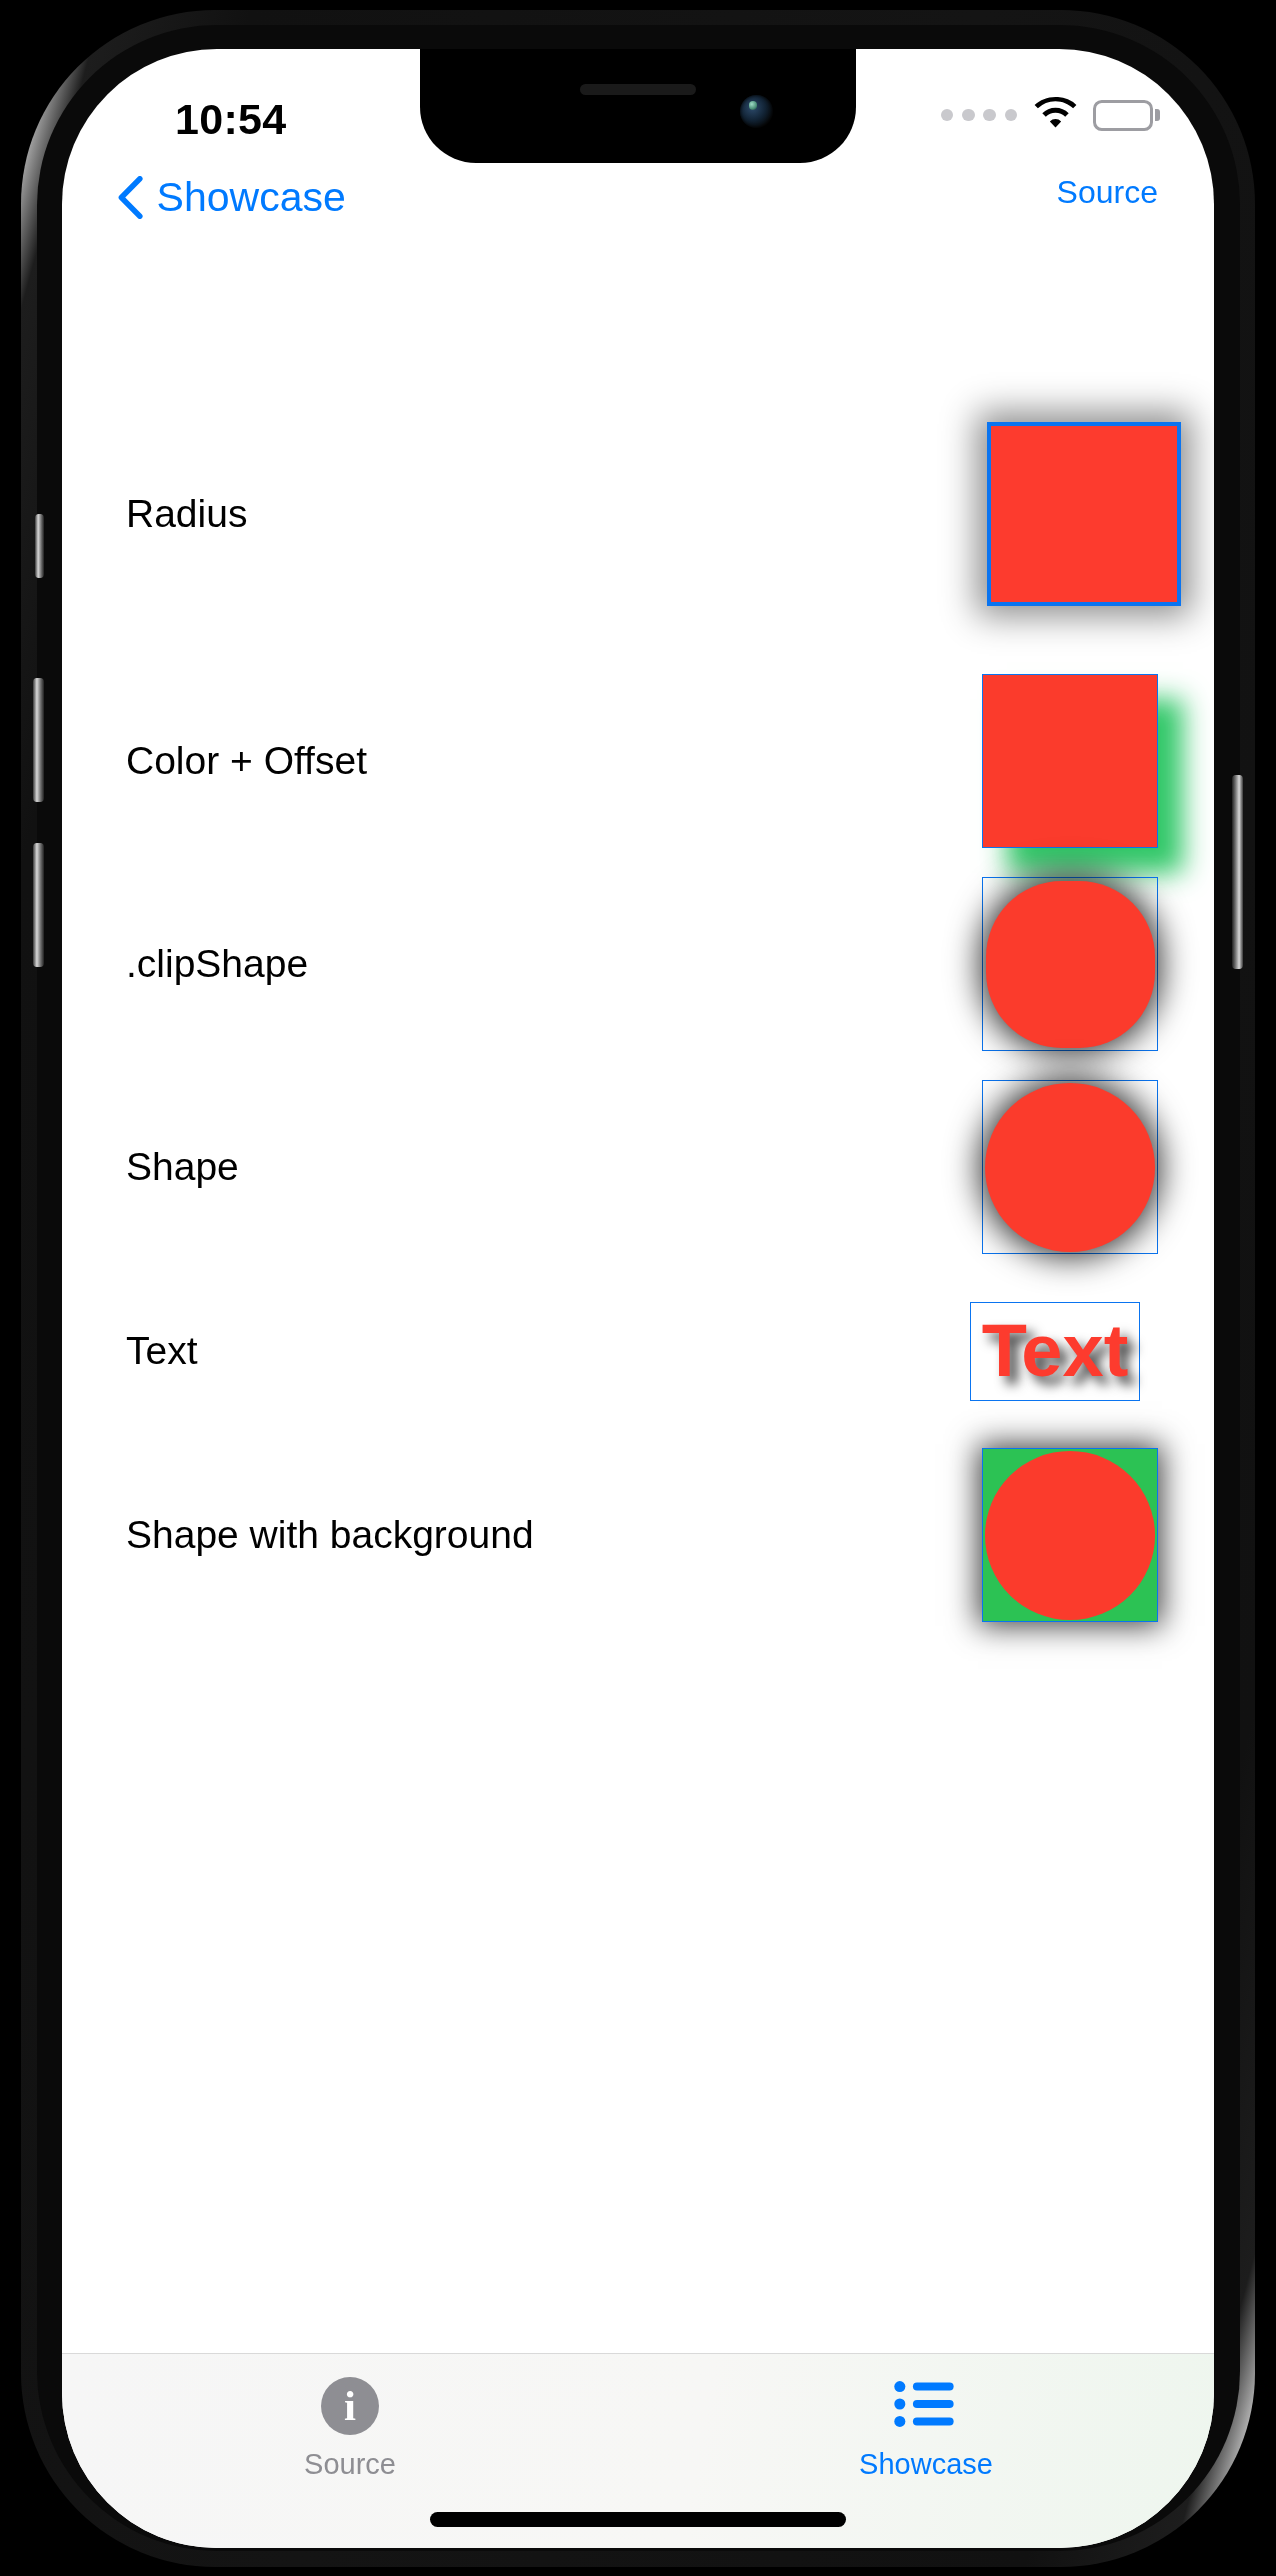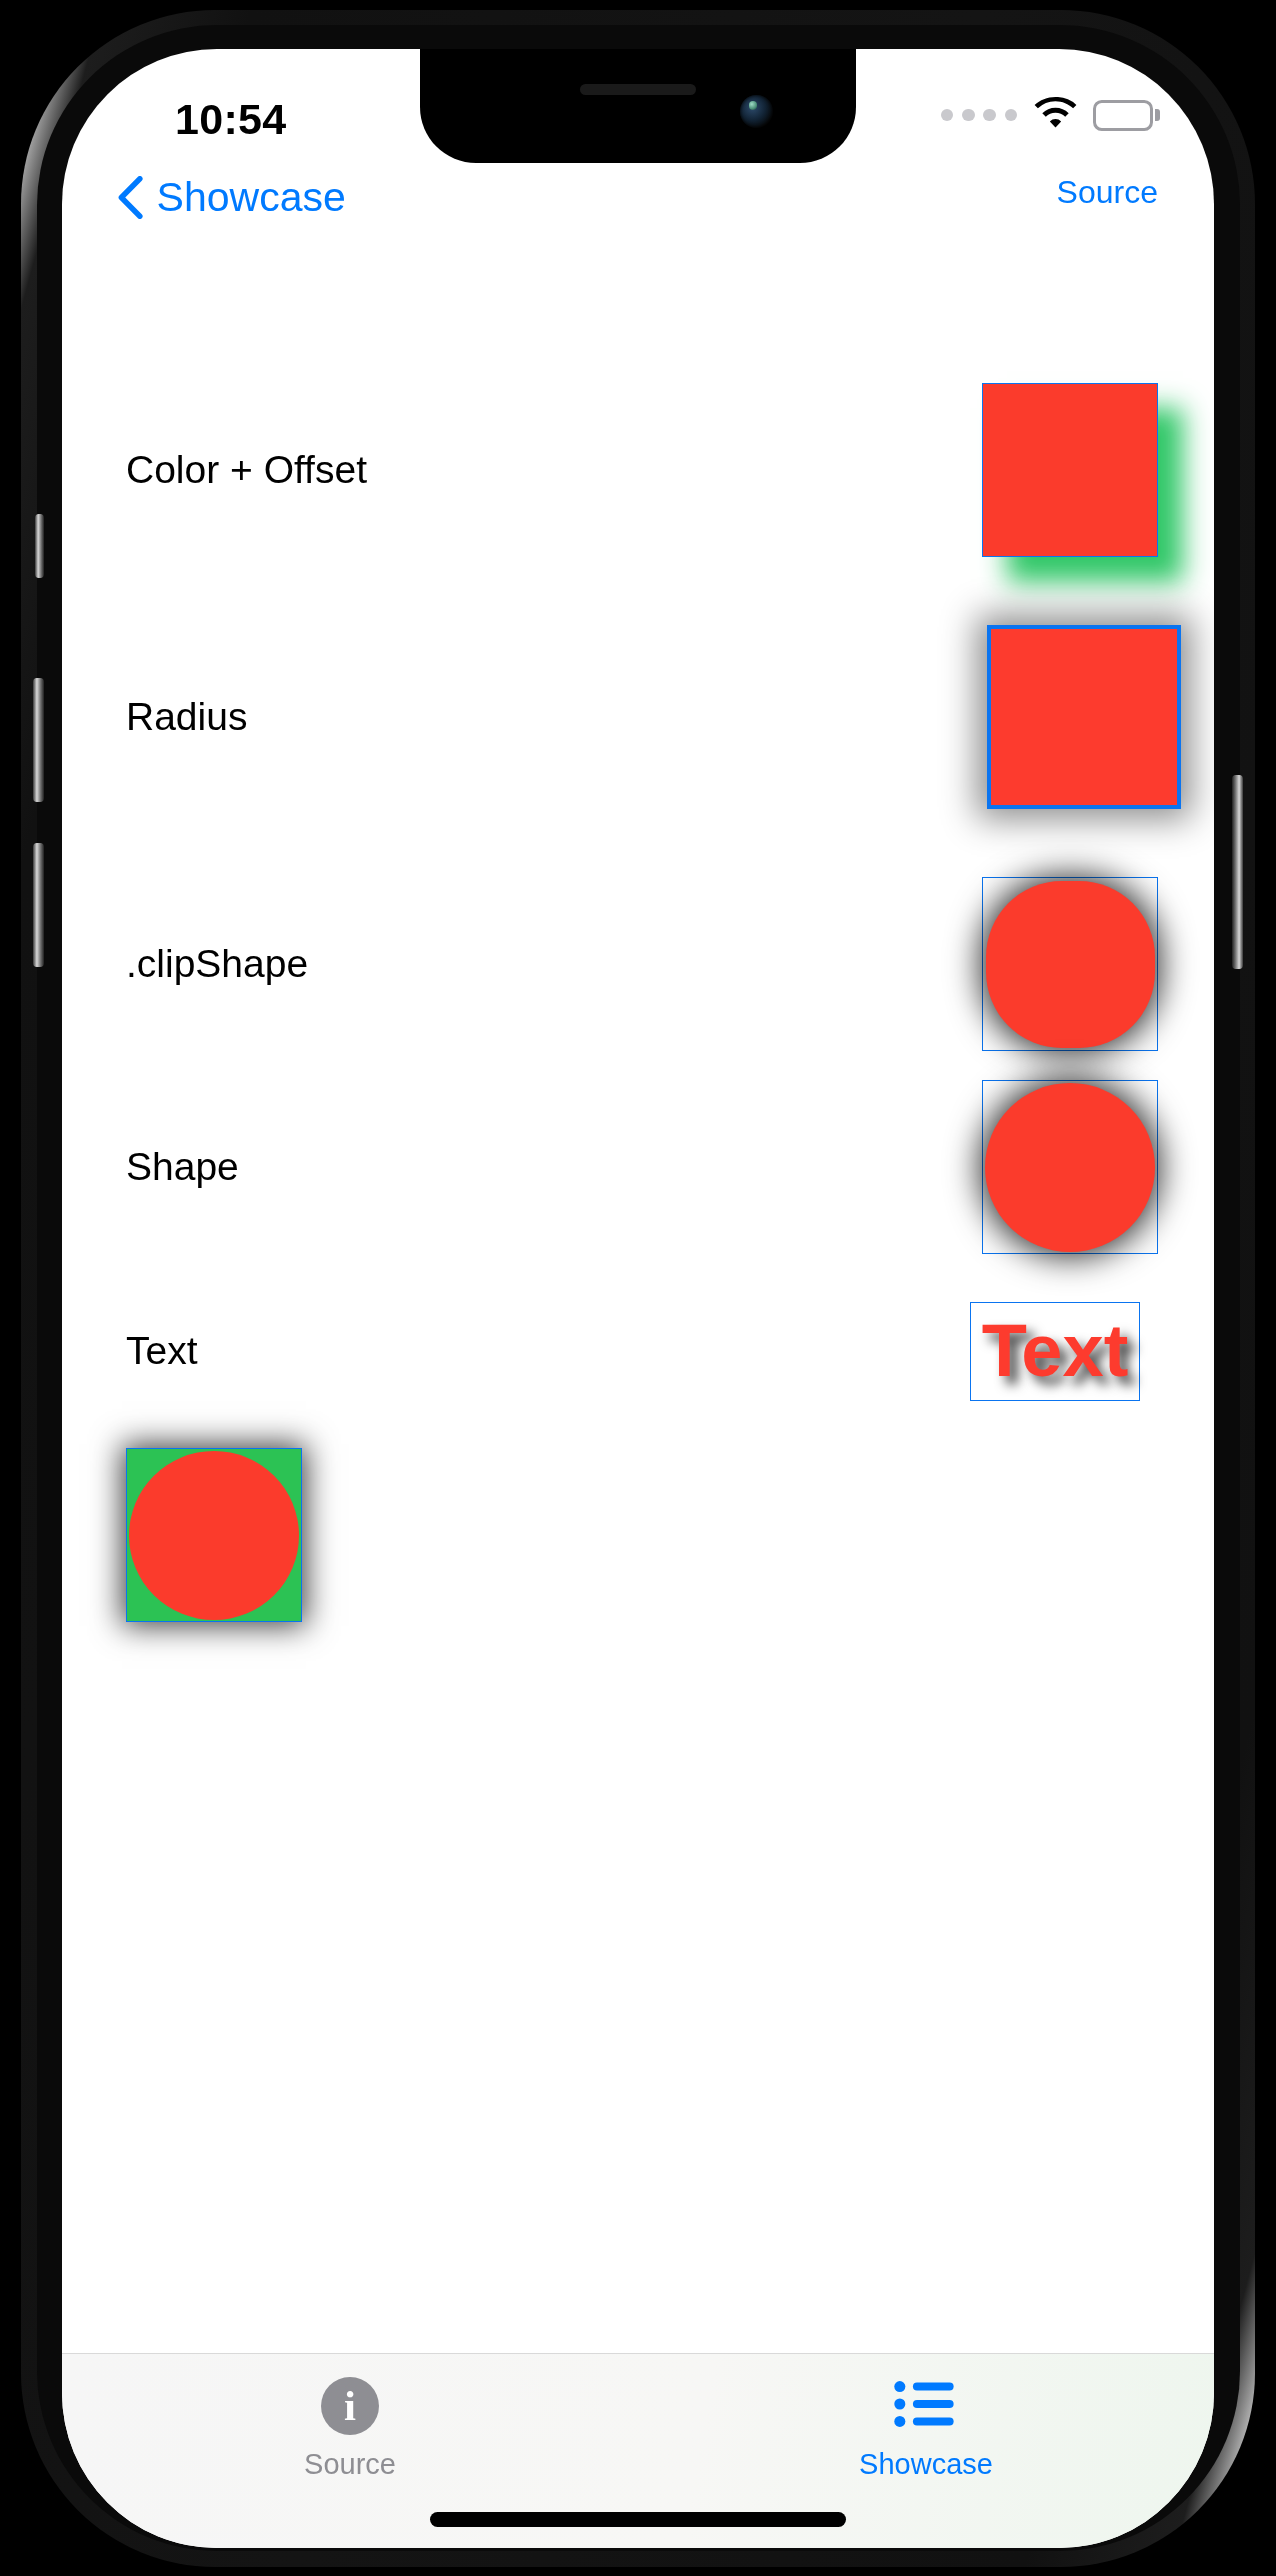--- a/index.html
+++ b/index.html
@@ -374,38 +374,38 @@
             <path d="M10.5 1 1.6 10l8.9 9" fill="none" stroke="#007aff" stroke-width="2.6" stroke-linecap="round" stroke-linejoin="round"></path>
           </svg>
           <span>Showcase</span>
         </div>
         <div class="nav-source">Source</div>
       </div>
 
 
       <div class="list">
 
+        <div class="row" style="height:291px;">
+          <span class="row-label">Radius</span>
+          <span class="demo-wrap">
+            <span class="outline outline-thick shadow-radius" style="width:194px;height:184px;display:block;">
+              <span class="sq-red" style="display:block;"></span>
+            </span>
+          </span>
+        </div>
+
         <div class="row" style="height:203px;">
           <span class="row-label">Color + Offset</span>
           <span class="demo-wrap" style="margin-right:23px;">
             <span class="outline shadow-green" style="width:176px;height:174px;display:block;">
               <span class="sq-red2" style="display:block;"></span>
             </span>
           </span>
         </div>
 
-        <div class="row" style="height:291px;">
-          <span class="row-label">Radius</span>
-          <span class="demo-wrap">
-            <span class="outline outline-thick shadow-radius" style="width:194px;height:184px;display:block;">
-              <span class="sq-red" style="display:block;"></span>
-            </span>
-          </span>
-        </div>
-
         <div class="row" style="height:203px;">
           <span class="row-label">.clipShape</span>
           <span class="demo-wrap" style="margin-right:23px;">
             <span class="outline" style="width:176px;height:174px;display:flex;align-items:center;justify-content:center;">
               <span class="sq-red2 clip-rounded shadow-dark" style="display:block;width:169px;height:167px;"></span>
             </span>
           </span>
         </div>
 
         <div class="row" style="height:203px;align-items:center;">
@@ -420,20 +420,21 @@
         <div class="row" style="height:165px;text-align:right;">
           <span class="row-label">Text</span>
           <span class="demo-wrap" style="margin-right:41px;">
             <span class="outline" style="width:170px;height:99px;display:flex;align-items:center;justify-content:center;">
               <span class="text-demo">Text</span>
             </span>
           </span>
         </div>
 
         <div class="row" style="height:203px;">
+          <span class="row-label">Shape with background</span>
           <span class="demo-wrap" style="margin-right:23px;">
             <span class="outline green-bg shadow-dark-soft" style="width:176px;height:174px;display:flex;align-items:center;justify-content:center;">
               <span class="sq-red2 circle" style="display:block;width:170px;height:169px;"></span>
             </span>
           </span>
         </div>
 
       </div>
 
       <div class="tab-bar">

